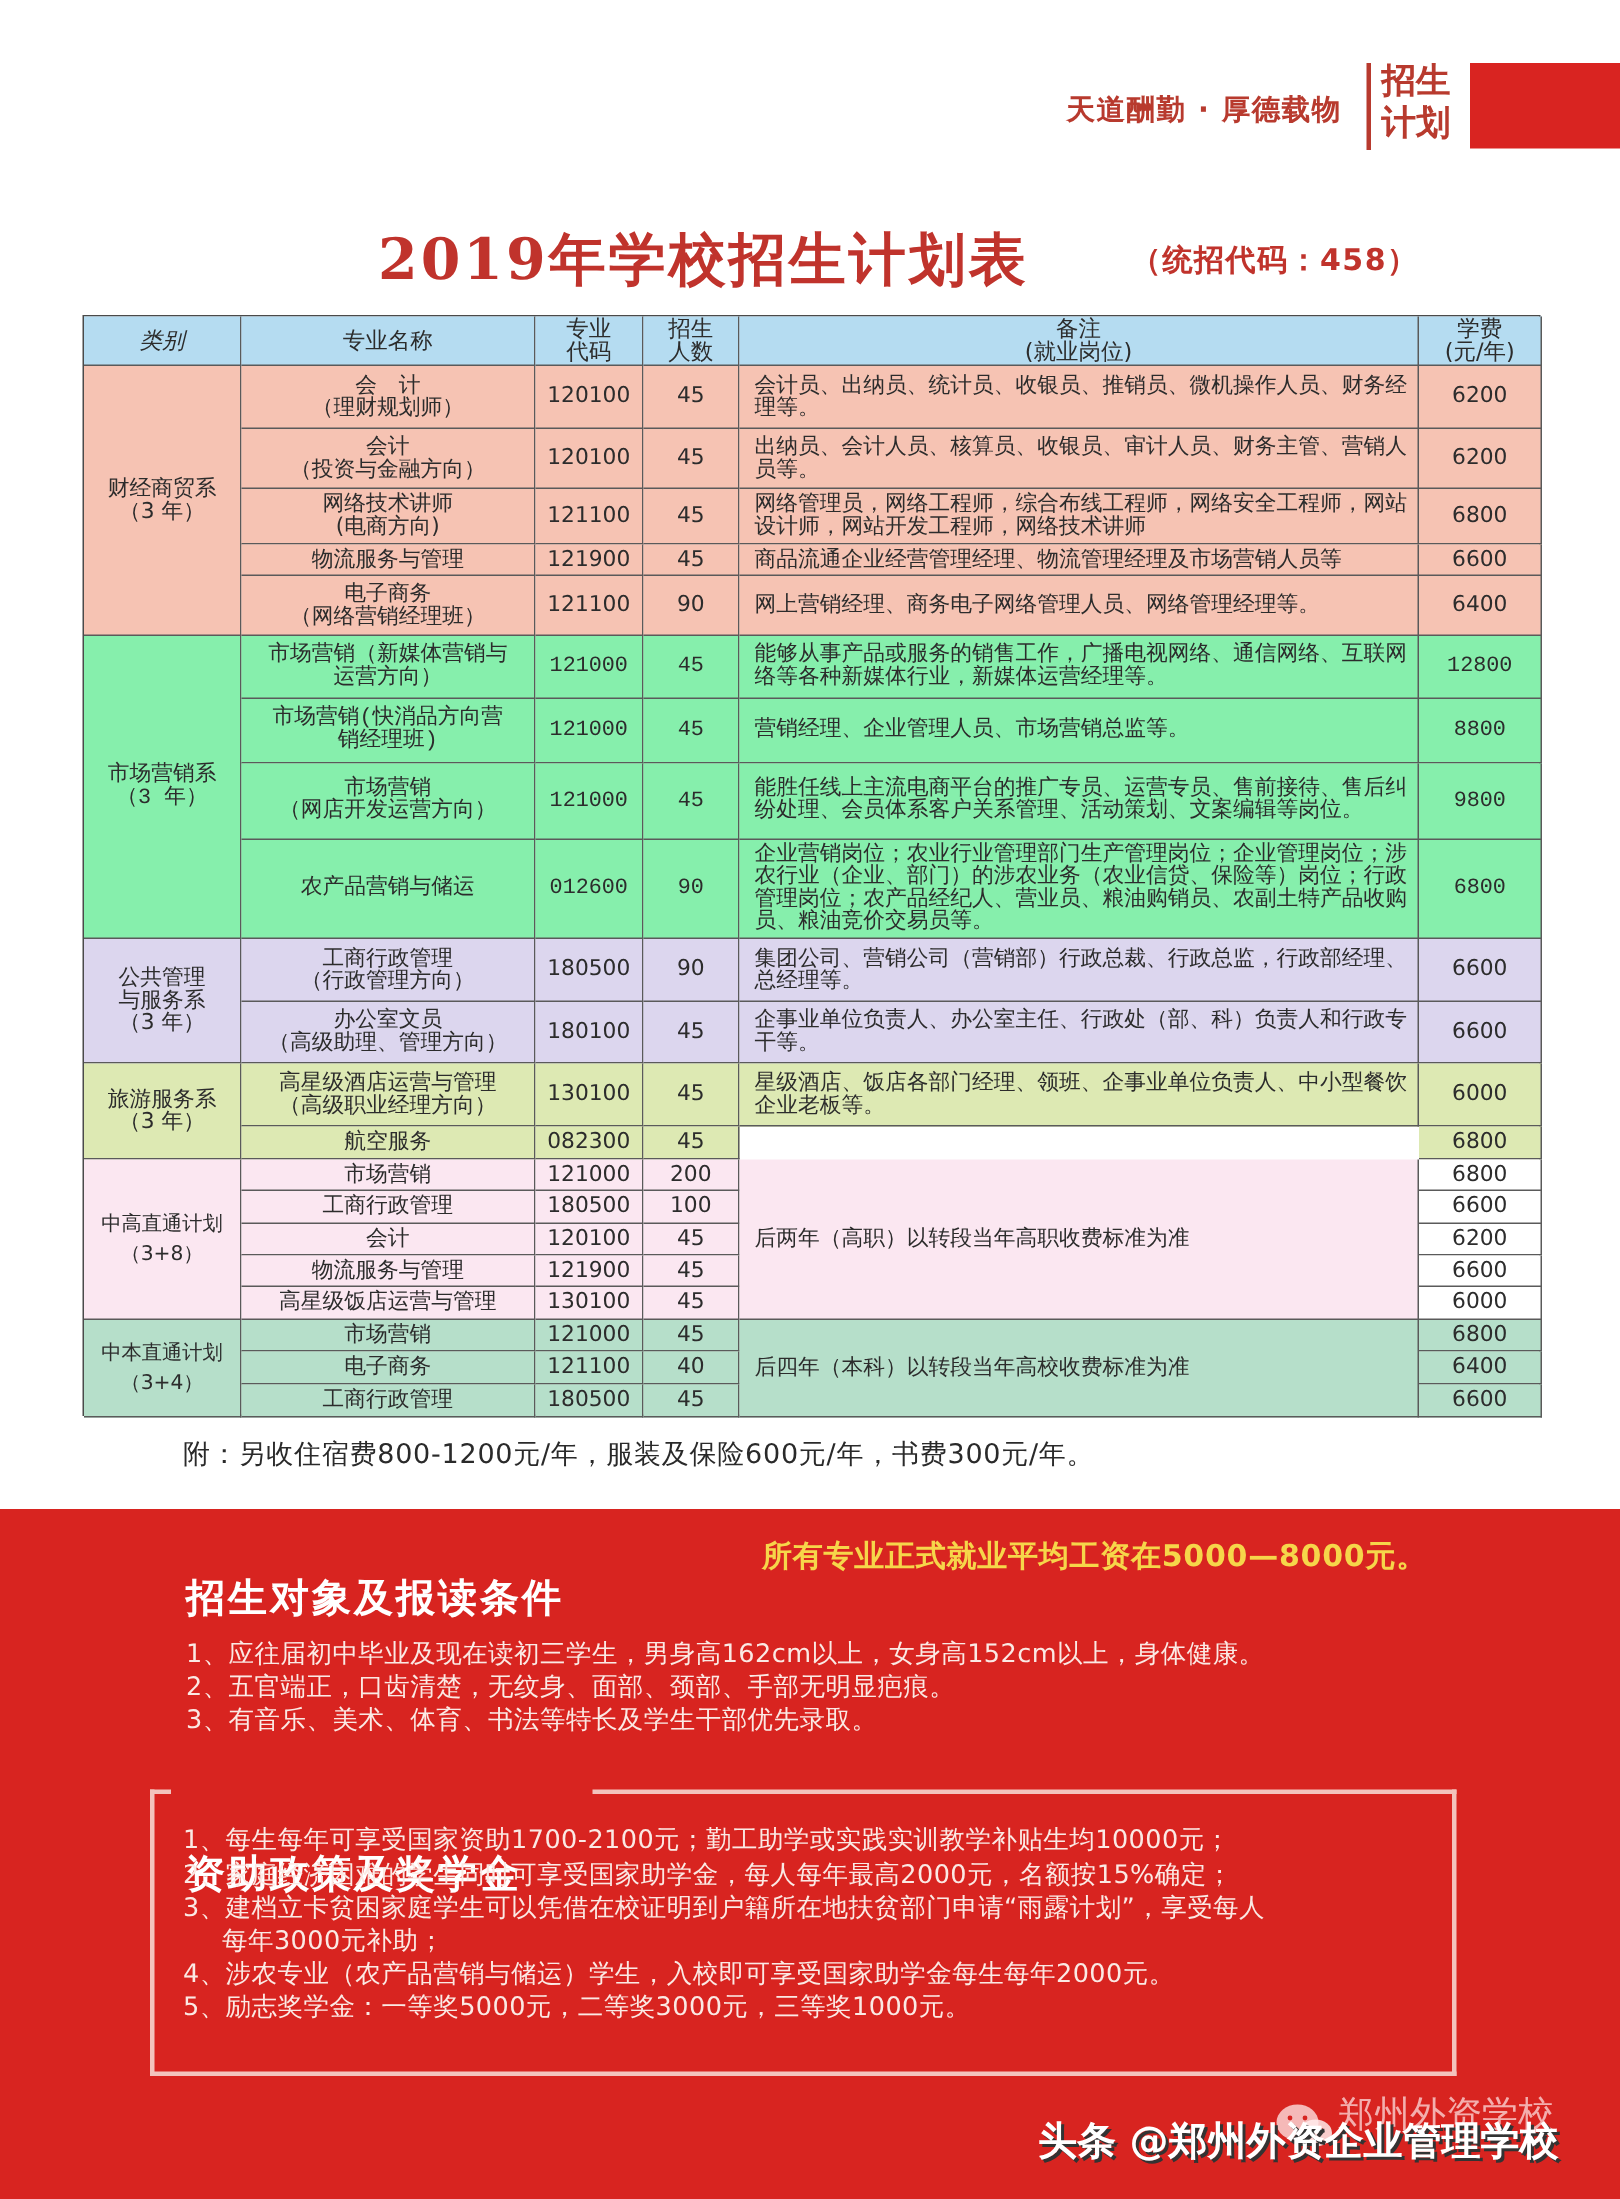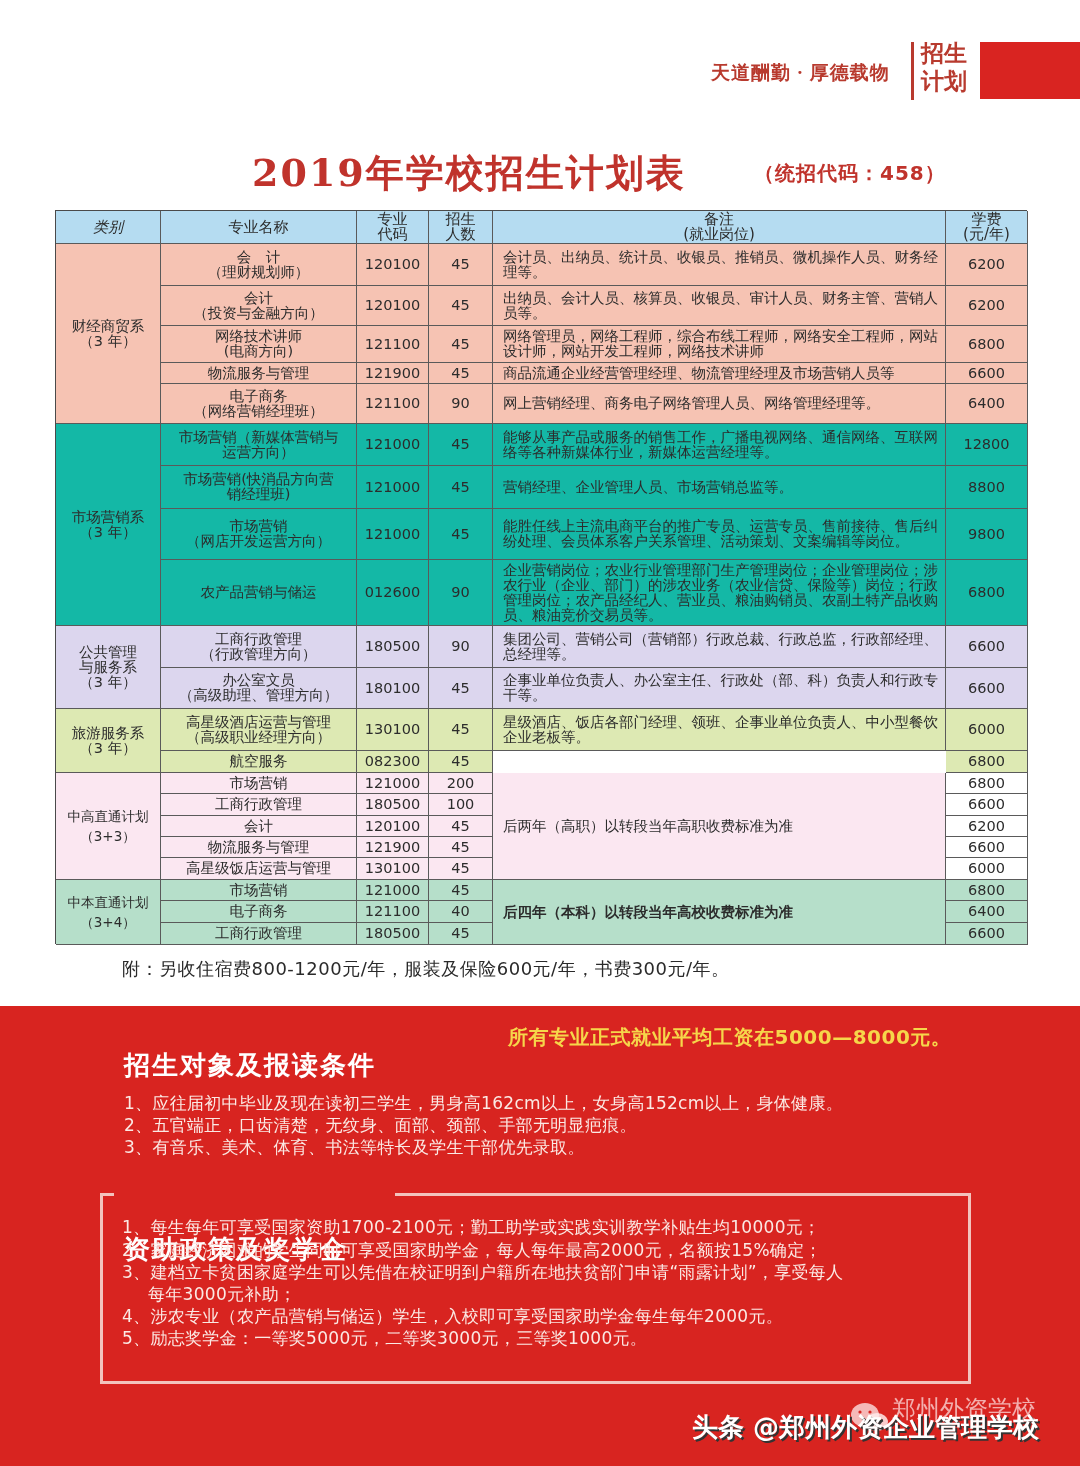--- a/index.html
+++ b/index.html
@@ -1,36 +1,36 @@
 <!DOCTYPE html>
 <html><head>
 <meta charset="utf-8">
 <style>
   * { box-sizing: border-box; margin: 0; padding: 0; }
   html, body { width: 1080px; height: 1466px; overflow: hidden; background: #ffffff; }
   body { position: relative; font-family: "DejaVu Sans", "Liberation Sans", sans-serif; color: #2b2b2b; }
 
   
-  .topbar { position: absolute; left: 0; top: 0; width: 1080px; height: 130px; background: #fff; font-family: Liberation Serif, serif; }
+  .topbar { position: absolute; left: 0; top: 0; width: 1080px; height: 130px; background: #fff; }
   .motto { position: absolute; left: 711px; top: 60px; font-size: 19px; color: #b83a2e; letter-spacing: 1px; font-weight: bold; }
   .vline { position: absolute; left: 911px; top: 42px; width: 3px; height: 58px; background: #b83a2e; }
   .tag-text { position: absolute; left: 921px; top: 40px; width: 50px; font-size: 23px; line-height: 28px; color: #b83a2e; font-weight: bold; }
   .red-block { position: absolute; left: 980px; top: 42px; width: 100px; height: 57px; background: #d92421; }
 
   .title { position: absolute; left: 252px; top: 148px; font-family: "DejaVu Serif", "Liberation Serif", serif; font-weight: bold; font-size: 38px; color: #c0332c; letter-spacing: 2px; }
   .subtitle { position: absolute; left: 754px; top: 160px; font-size: 20px; color: #c0332c; font-weight: bold; letter-spacing: 1px; }
 
   
   .tbl { position: absolute; left: 55px; top: 210px; width: 972px; height: 734px; border: 1.5px solid #4a4a4a; }
   .cell { position: absolute; border-right: 1px solid #5a5a5a; border-bottom: 1px solid #5a5a5a; display: flex; align-items: center; justify-content: center; text-align: center; font-size: 14.5px; line-height: 15px; color: #2c2c2c; overflow: hidden; white-space: pre-line; }
   .cell.left { justify-content: flex-start; text-align: left; padding-left: 10px; padding-right: 6px; }
   .hdr { background: #b5dcf1; font-size: 15px; }
 
   .bg-fin { background: #f6c3b3; }
-  .bg-mkt { background: #14b8a6; }
+  .bg-mkt { background: #86efac; font-family: Liberation Mono, monospace; }
   .bg-pub { background: #dcd6ee; }
   .bg-tour { background: #dde9b3; }
   .bg-zg { background: #fbe7f1; }
   .bg-zb { background: #b6dfca; }
   .bg-white { background: #ffffff; }
 
   .appendix { position: absolute; left: 122px; top: 957px; font-size: 18px; color: #2a2a2a; letter-spacing: 0.5px; }
 
   
   .red-sec { position: absolute; left: 0; top: 1006px; width: 1080px; height: 460px; background: #d82420; }
@@ -76,21 +76,21 @@
     <div class="cell bg-fin" style="left: 0px; top: 33px; width: 105px; height: 180px;">财经商贸系
 （3 年）</div>
     <div class="cell bg-mkt" style="left: 0px; top: 213px; width: 105px; height: 202px;">市场营销系
 （3 年）</div>
     <div class="cell bg-pub" style="left: 0px; top: 415px; width: 105px; height: 83px;">公共管理
 与服务系
 （3 年）</div>
     <div class="cell bg-tour" style="left: 0px; top: 498px; width: 105px; height: 64px;">旅游服务系
 （3 年）</div>
     <div class="cell bg-zg" style="left: 0px; top: 562px; width: 105px; height: 107px; font-size: 13.5px; line-height: 20px;">中高直通计划
-（3+3）</div>
+（3+8）</div>
     <div class="cell bg-zb" style="left: 0px; top: 669px; width: 105px; height: 65px; font-size: 13.5px; line-height: 20px;">中本直通计划
 （3+4）</div>
     <div class="cell bg-fin" style="left: 105px; top: 33px; width: 196px; height: 42px;">会　计
 （理财规划师）</div>
     <div class="cell bg-fin" style="left: 301px; top: 33px; width: 72px; height: 42px;">120100</div>
     <div class="cell bg-fin" style="left: 373px; top: 33px; width: 64px; height: 42px;">45</div>
     <div class="cell bg-fin left" style="left: 437px; top: 33px; width: 453px; height: 42px; white-space: normal;">会计员、出纳员、统计员、收银员、推销员、微机操作人员、财务经理等。</div>
     <div class="cell bg-fin" style="left: 890px; top: 33px; width: 82px; height: 42px;">6200</div>
     <div class="cell bg-fin" style="left: 105px; top: 75px; width: 196px; height: 40px;">会计
 （投资与金融方向）</div>
@@ -186,21 +186,21 @@
     <div class="cell bg-zb" style="left: 890px; top: 669px; width: 82px; height: 21px;">6800</div>
     <div class="cell bg-zb" style="left: 105px; top: 690px; width: 196px; height: 22px;">电子商务</div>
     <div class="cell bg-zb" style="left: 301px; top: 690px; width: 72px; height: 22px;">121100</div>
     <div class="cell bg-zb" style="left: 373px; top: 690px; width: 64px; height: 22px;">40</div>
     <div class="cell bg-zb" style="left: 890px; top: 690px; width: 82px; height: 22px;">6400</div>
     <div class="cell bg-zb" style="left: 105px; top: 712px; width: 196px; height: 22px;">工商行政管理</div>
     <div class="cell bg-zb" style="left: 301px; top: 712px; width: 72px; height: 22px;">180500</div>
     <div class="cell bg-zb" style="left: 373px; top: 712px; width: 64px; height: 22px;">45</div>
     <div class="cell bg-zb" style="left: 890px; top: 712px; width: 82px; height: 22px;">6600</div>
     <div class="cell bg-zg left" style="left: 437px; top: 562px; width: 453px; height: 107px;">后两年（高职）以转段当年高职收费标准为准</div>
-    <div class="cell bg-zb left" style="left: 437px; top: 669px; width: 453px; height: 65px; font-weight: bold;">后四年（本科）以转段当年高校收费标准为准</div>
+    <div class="cell bg-zb left" style="left: 437px; top: 669px; width: 453px; height: 65px;">后四年（本科）以转段当年高校收费标准为准</div>
   </div>
 
 <div class="appendix">附：另收住宿费800-1200元/年，服装及保险600元/年，书费300元/年。</div>
 
 <div class="red-sec"></div>
 <div class="salary">所有专业正式就业平均工资在5000—8000元。</div>
 
 <div class="sec-title" style="left:124px; top:1048px;">招生对象及报读条件</div>
 <div class="item" style="left:124px; top:1092px;">1、应往届初中毕业及现在读初三学生，男身高162cm以上，女身高152cm以上，身体健康。</div>
 <div class="item" style="left:124px; top:1114px;">2、五官端正，口齿清楚，无纹身、面部、颈部、手部无明显疤痕。</div>

